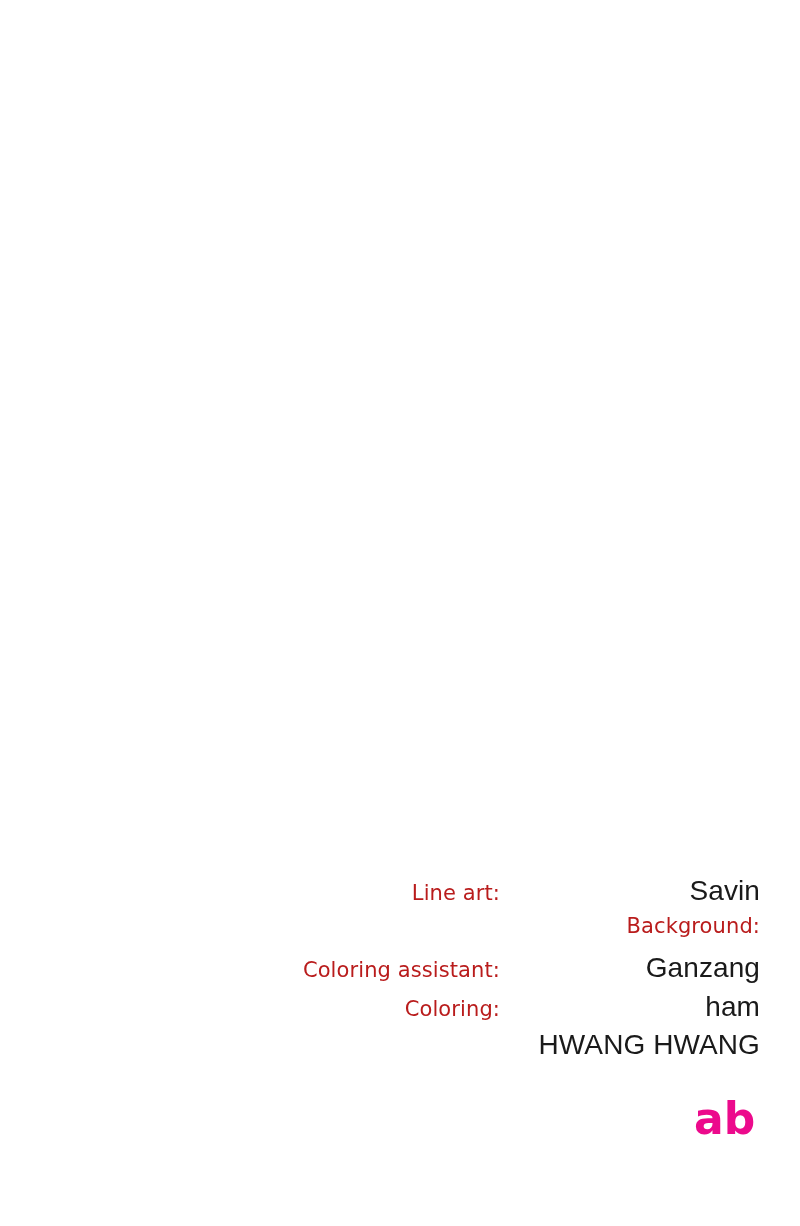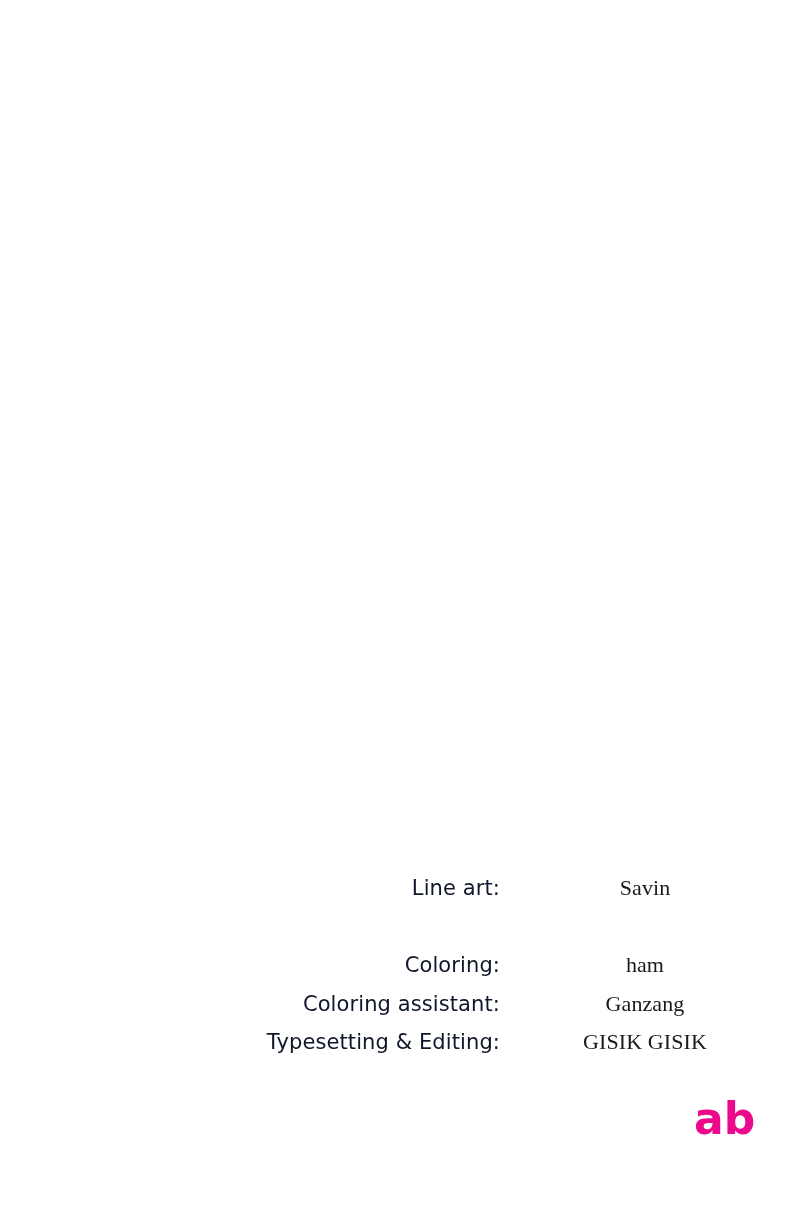--- a/index.html
+++ b/index.html
@@ -29,32 +29,32 @@
   .credit-row {
     display: flex;
     align-items: baseline;
     justify-content: flex-end;
     height: 38.5px;
   }
   .credit-role {
     width: 390px;
     text-align: right;
     font-size: 21px;
-    color: #0f172a;
+    color: #b91c1c;
     font-family: "DejaVu Sans", sans-serif;
     font-weight: 400;
     letter-spacing: 0.1px;
     white-space: nowrap;
   }
   .credit-name {
     width: 230px;
-    text-align: center;
-    font-size: 22px;
+    text-align: right;
+    font-size: 28px;
     color: #1a1a1a;
-    font-family: Liberation Serif, serif;
+    font-family: Liberation Sans, sans-serif;
     font-weight: 400;
     letter-spacing: 0.1px;
     white-space: nowrap;
     padding-left: 30px;
   }
   .logo {
     position: absolute;
     right: 46px;
     top: 1096px;
     width: 60px;
@@ -68,32 +68,32 @@
 <body>
 
 <div class="page">
 
   <div class="credits">
     <div class="credit-row">
       <div class="credit-role">Line art:</div>
       <div class="credit-name">Savin</div>
     </div>
     <div class="credit-row">
+      <div class="credit-role">Background:</div>
+    </div>
+    <div class="credit-row">
+      <div class="credit-role">Coloring assistant:</div>
+      <div class="credit-name">Ganzang</div>
     </div>
     <div class="credit-row">
       <div class="credit-role">Coloring:</div>
       <div class="credit-name">ham</div>
     </div>
     <div class="credit-row">
-      <div class="credit-role">Coloring assistant:</div>
-      <div class="credit-name">Ganzang</div>
-    </div>
-    <div class="credit-row">
-      <div class="credit-role">Typesetting &amp; Editing:</div>
-      <div class="credit-name">GISIK GISIK</div>
+      <div class="credit-name">HWANG HWANG</div>
     </div>
   </div>
 
   <div class="logo">
     <svg width="60" height="46" viewBox="0 0 60 46" xmlns="http://www.w3.org/2000/svg">
       <text x="0" y="38" font-family="DejaVu Sans, sans-serif" font-size="44" font-weight="bold" fill="#ec0a8c">ab</text>
     </svg>
   </div>
 
 </div>

